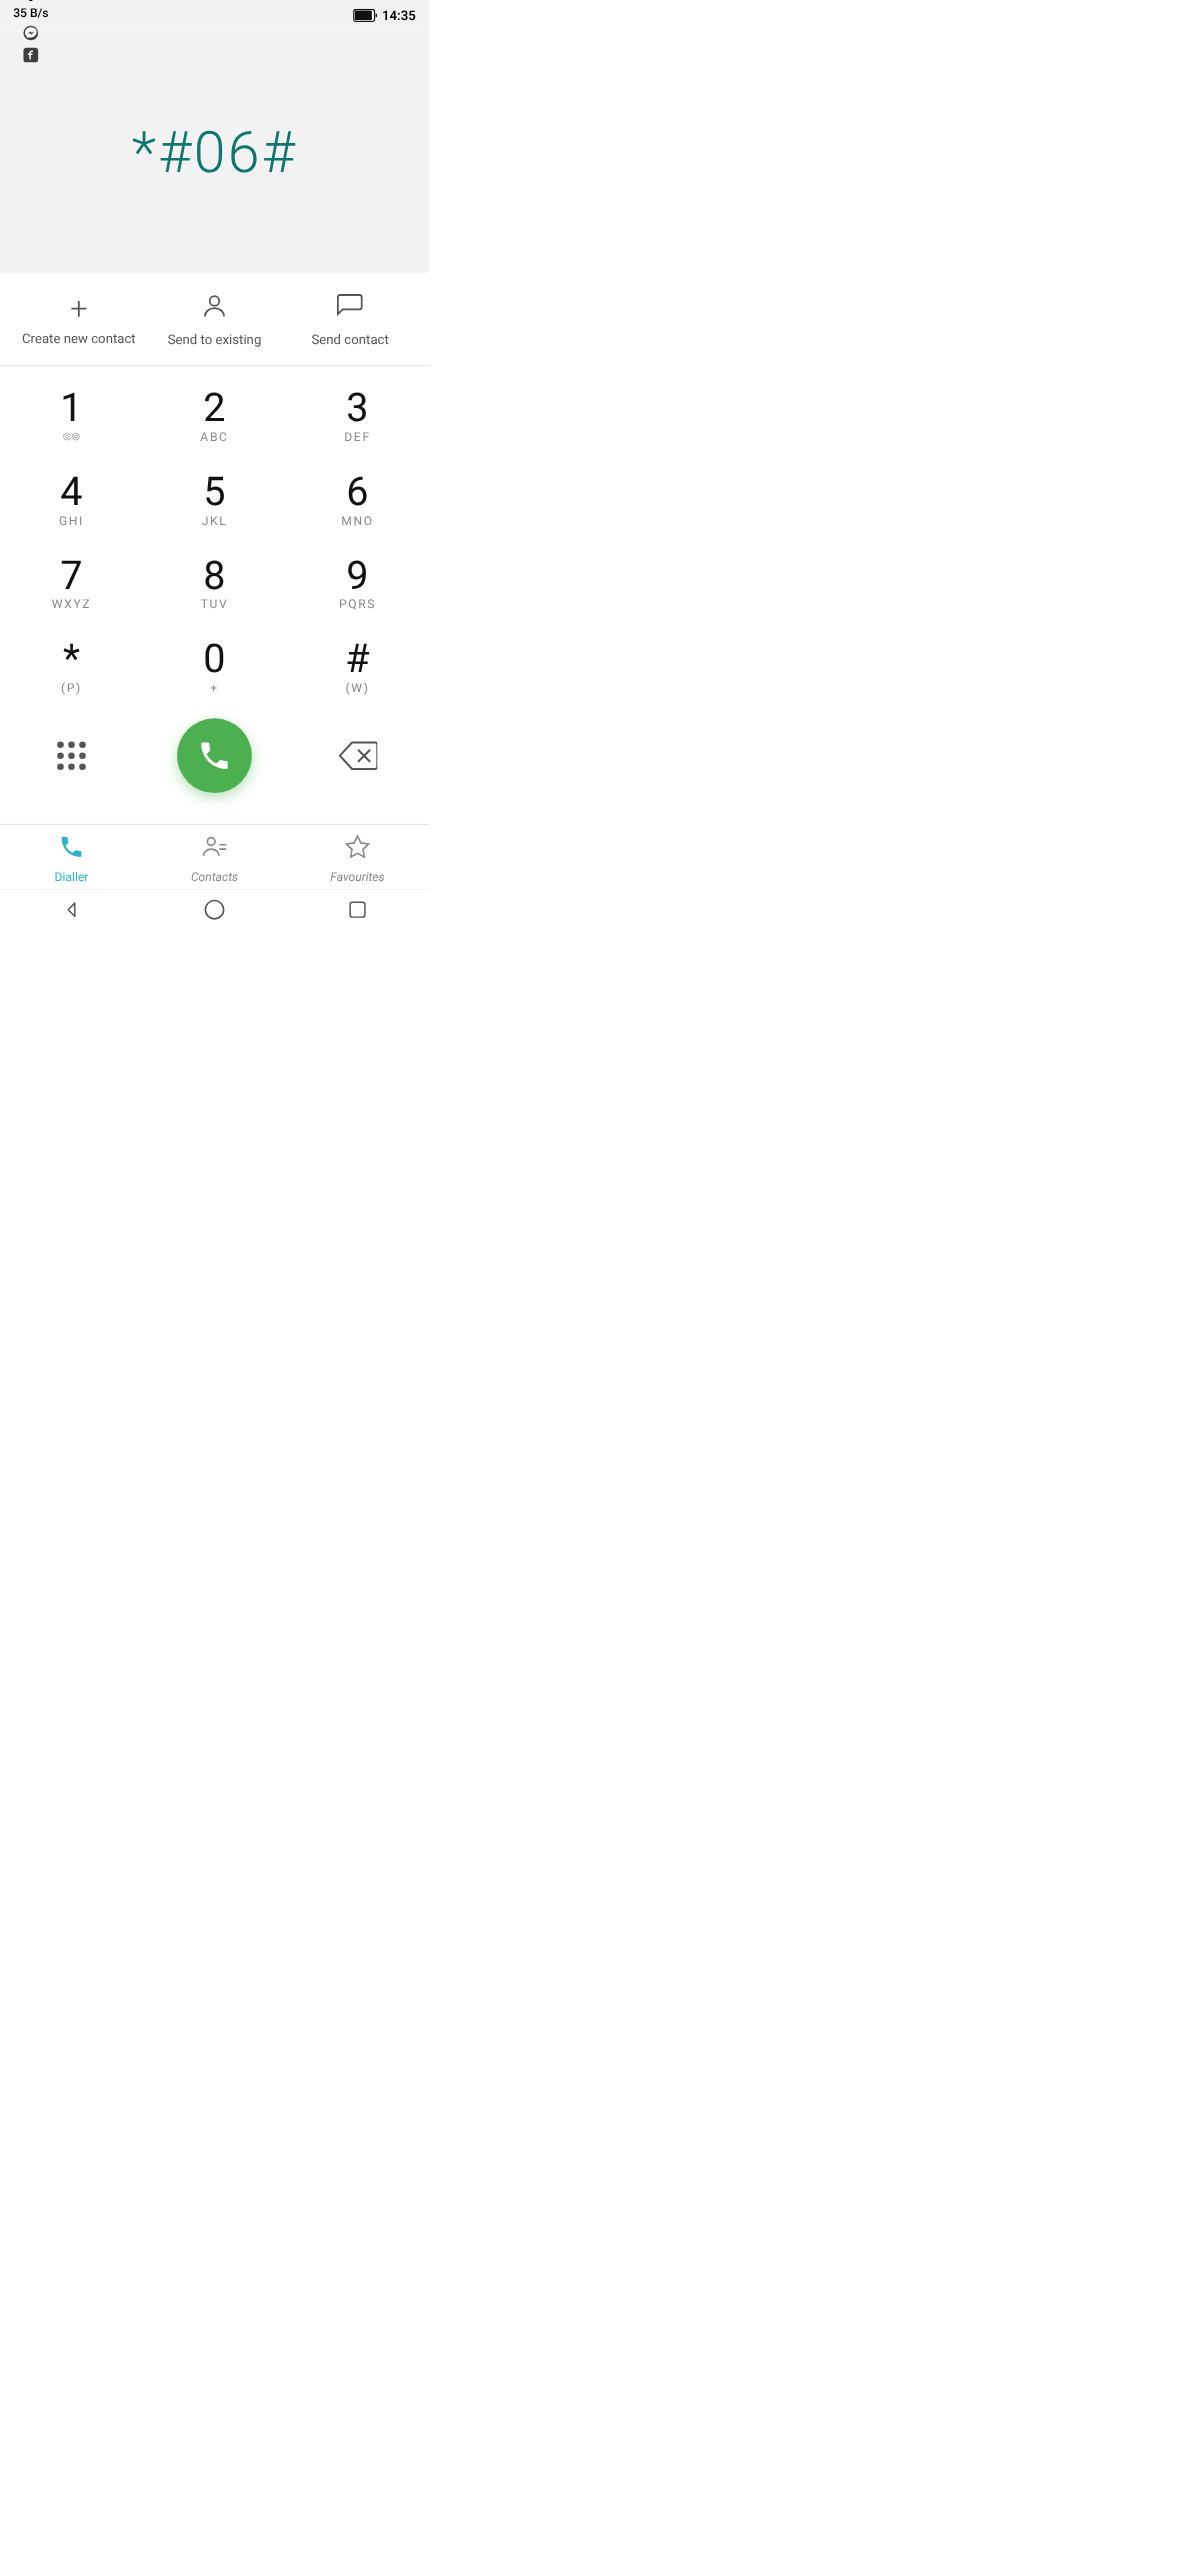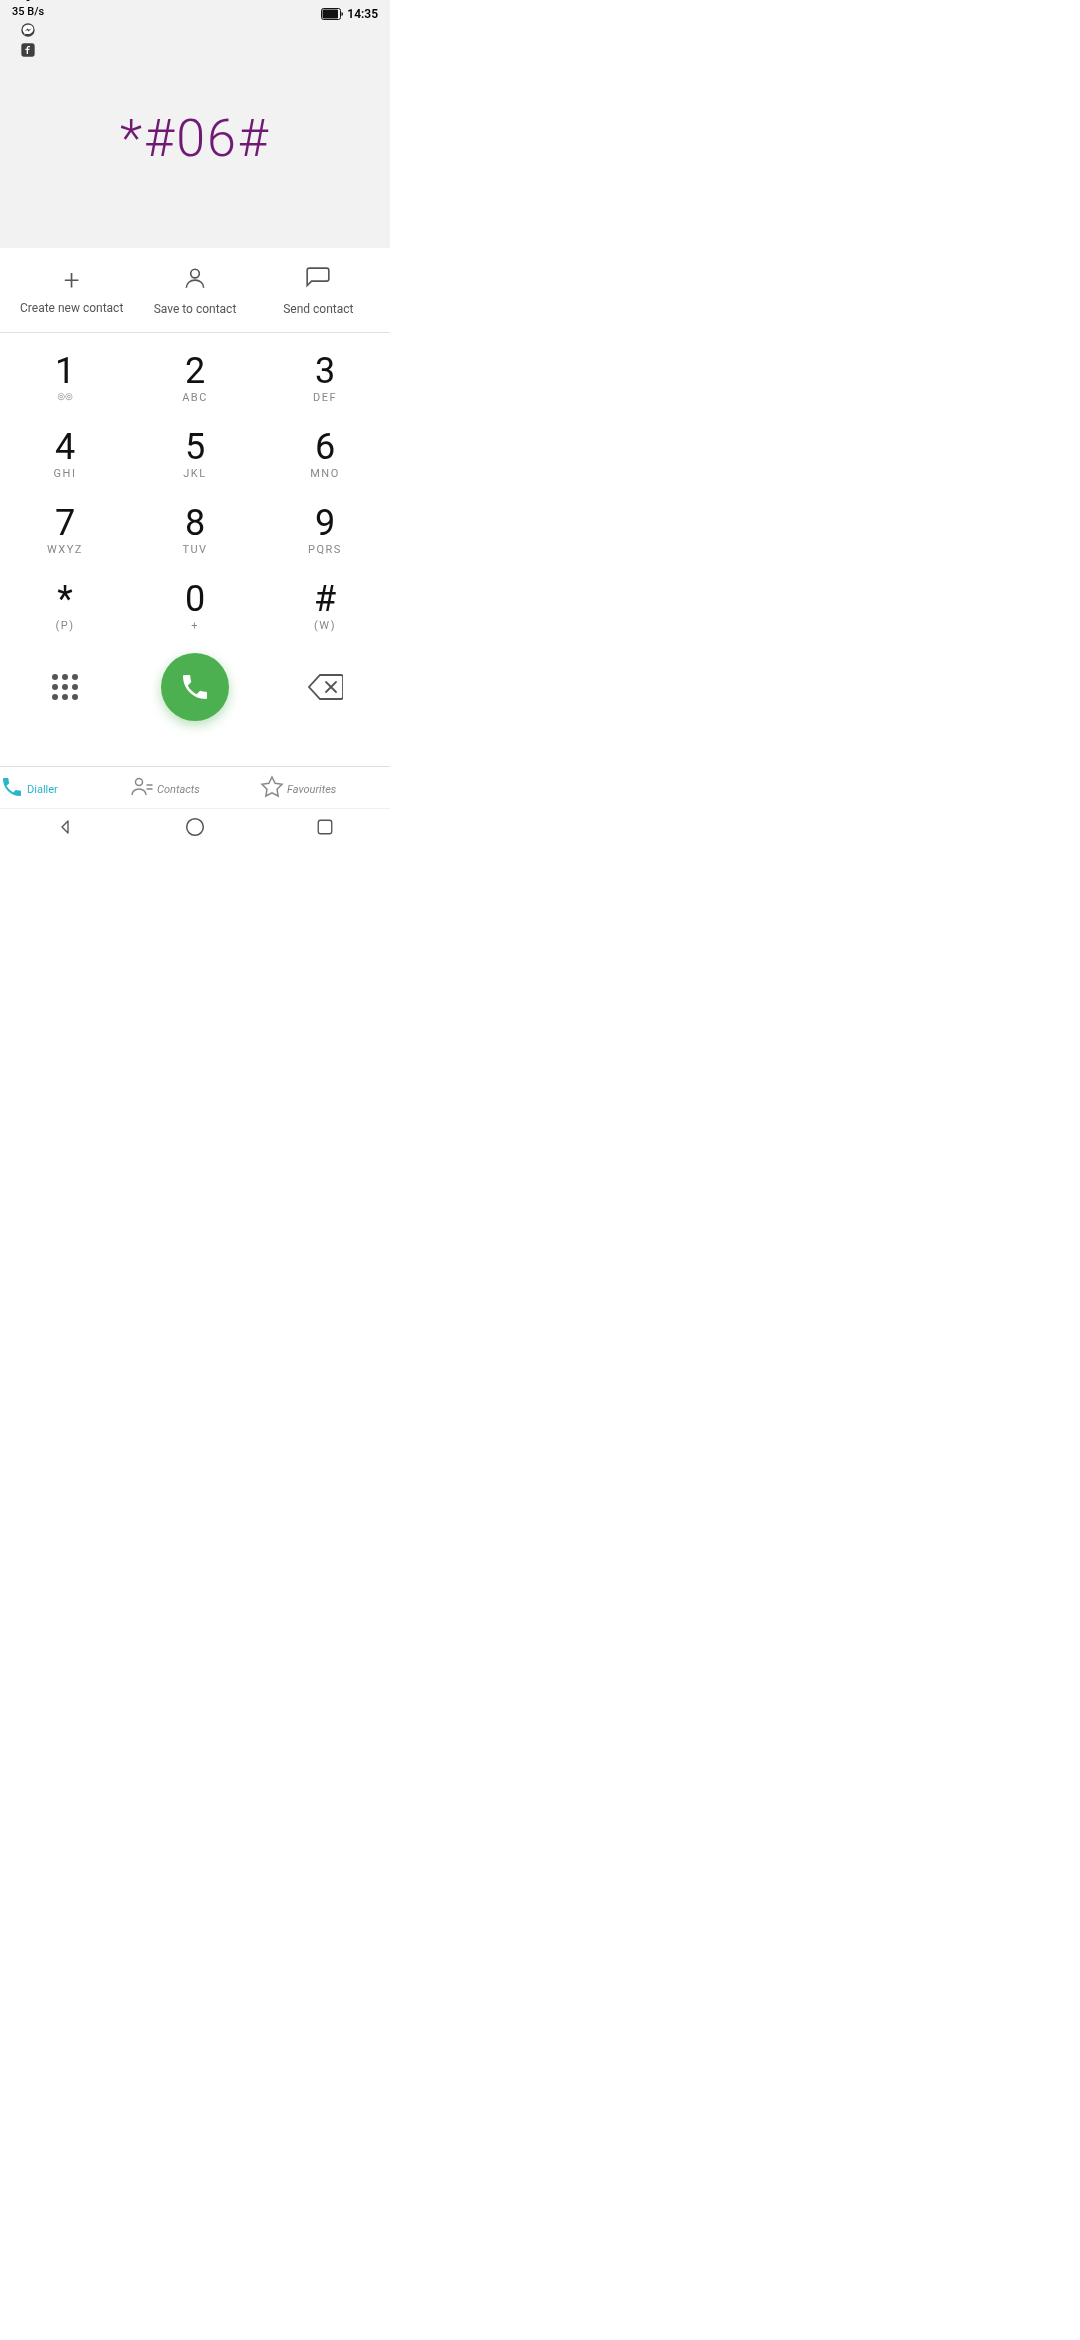--- a/index.html
+++ b/index.html
@@ -45,21 +45,21 @@
     .dial-display {
       background: #f2f2f2;
       height: 220px;
       display: flex;
       align-items: center;
       justify-content: center;
     }
     .dial-number {
       font-size: 52px;
       font-weight: 300;
-      color: #701a75;
+      color: #0f766e;
       letter-spacing: 2px;
     }
 
     
     .action-row {
       display: flex;
       align-items: center;
       justify-content: space-around;
       padding: 18px 10px 16px;
       border-bottom: 1px solid #e0e0e0;
@@ -182,21 +182,21 @@
       right: 0;
       display: flex;
       align-items: center;
       justify-content: space-around;
       border-top: 1px solid #e0e0e0;
       background: #fff;
       padding: 8px 0 4px;
     }
     .nav-item {
       display: flex;
-      flex-direction: row;
+      flex-direction: column;
       align-items: center;
       gap: 3px;
       cursor: pointer;
       flex: 1;
     }
     .nav-icon {
       font-size: 22px;
     }
     .nav-label {
       font-size: 11px;
@@ -291,21 +291,21 @@
     <div class="action-label">Create new contact</div>
   </div>
 
   <div class="action-item">
     <div class="action-icon">
       <svg width="26" height="26" viewBox="0 0 24 24" fill="none" stroke="#555" stroke-width="1.5">
         <circle cx="12" cy="7" r="4"></circle>
         <path d="M4 20c0-4 3.58-7 8-7s8 3 8 7"></path>
       </svg>
     </div>
-    <div class="action-label">Save to contact</div>
+    <div class="action-label">Send to existing</div>
   </div>
 
   <div class="action-item">
     <div class="action-icon">
       <svg width="26" height="26" viewBox="0 0 24 24" fill="none" stroke="#555" stroke-width="1.5">
         <path d="M20 2H4a2 2 0 0 0-2 2v14l4-4h14a2 2 0 0 0 2-2V4a2 2 0 0 0-2-2z"></path>
       </svg>
     </div>
     <div class="action-label">Send contact</div>
   </div>

